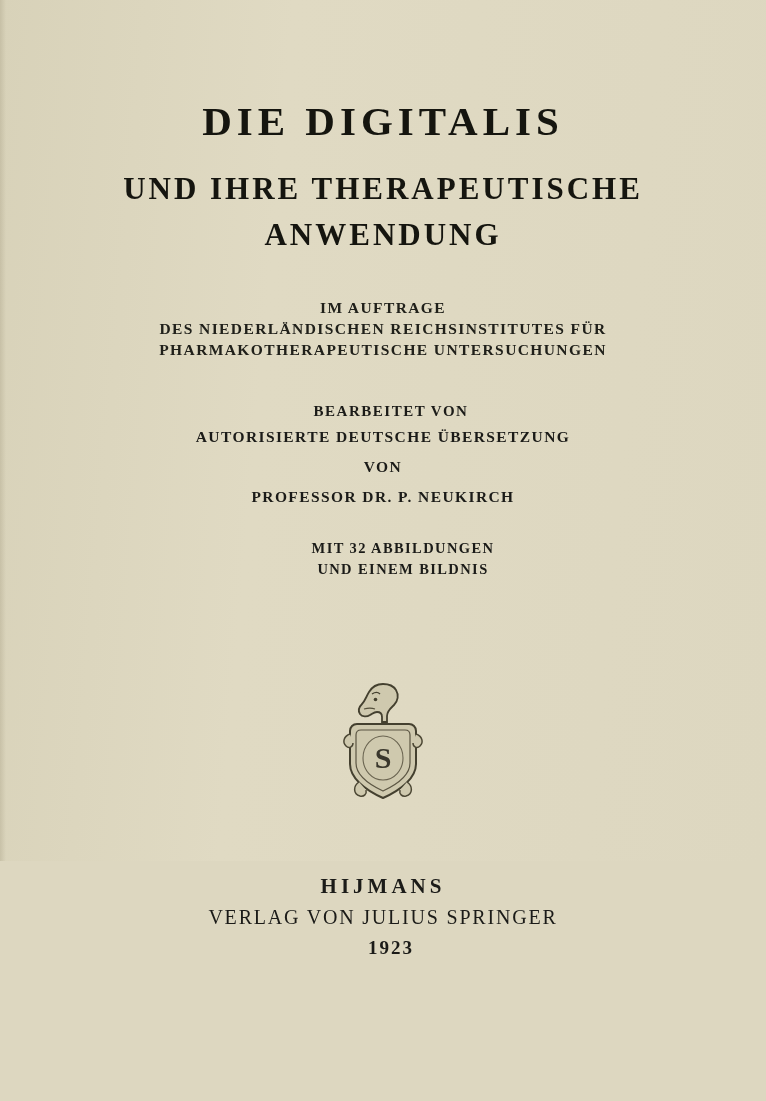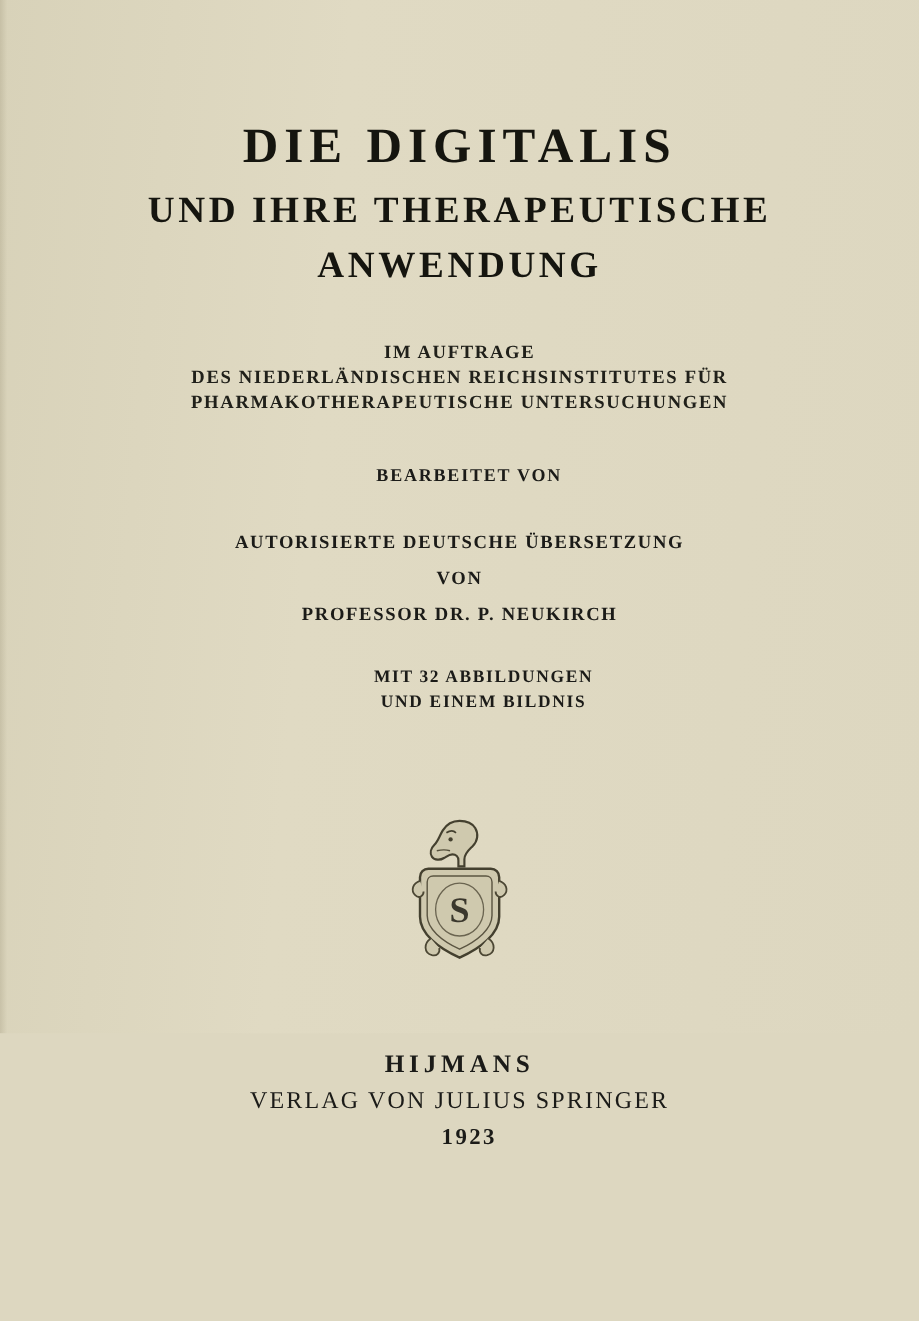--- a/index.html
+++ b/index.html
@@ -35,21 +35,21 @@
   }
   .t1 {
     font-size: 41px;
     line-height: 50px;
     letter-spacing: 5px;
   }
   .t2 {
     font-size: 31px;
     line-height: 48px;
     letter-spacing: 3px;
-    margin-top: 5px;
+    margin-top: 19px;
   }
   .t3 {
     font-size: 31px;
     line-height: 44px;
     letter-spacing: 3px;
   }
   .block {
     margin-top: 40px;
   }
   .small {
@@ -69,21 +69,20 @@
   .editors {
     margin-top: 22px;
   }
   .editors div {
     font-size: 15px;
     line-height: 21.5px;
     letter-spacing: 1.3px;
     font-weight: bold;
   }
   .trans {
-    margin-top: 30px;
   }
   .trans .l {
     font-size: 15.5px;
     line-height: 30px;
     letter-spacing: 1.4px;
     font-weight: bold;
   }
   .figs {
     margin-top: 26px;
     padding-left: 40px;

